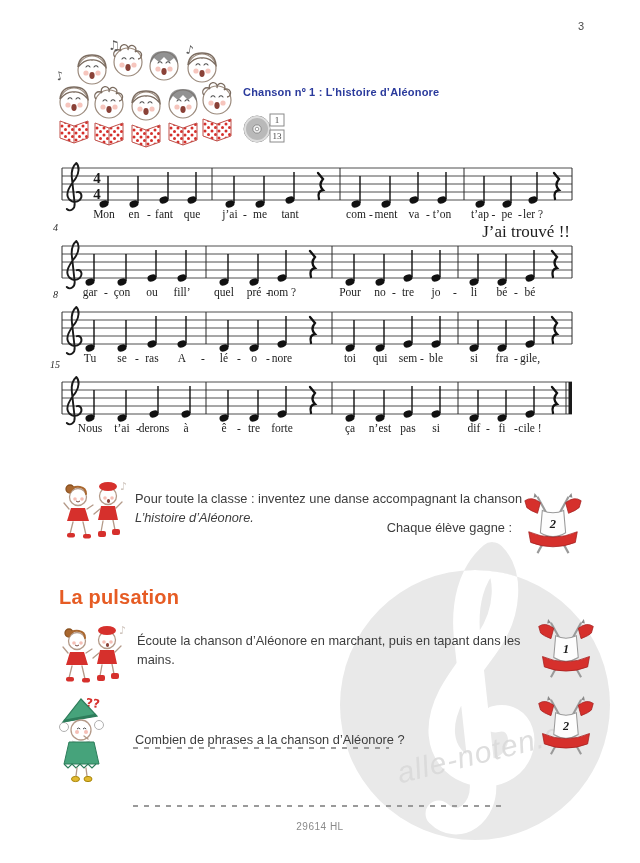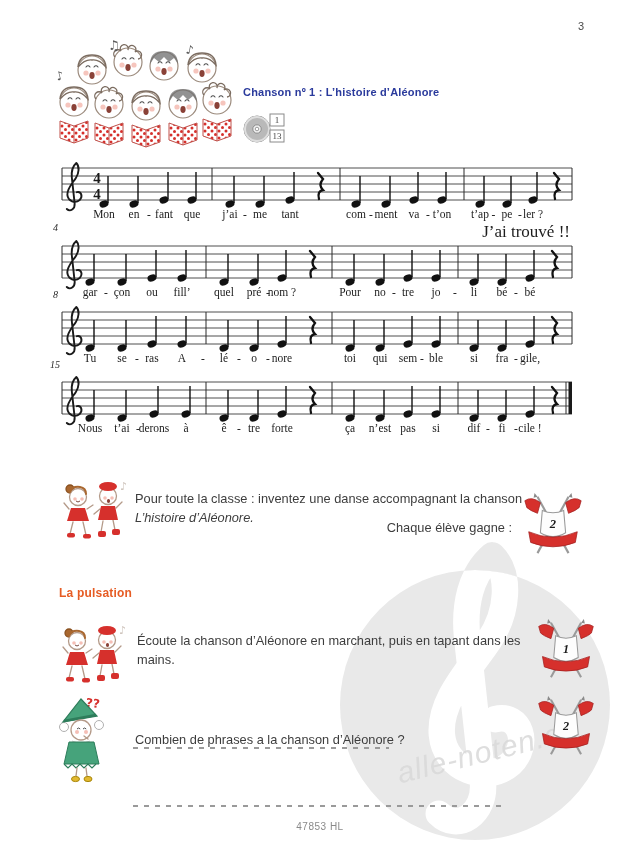--- a/index.html
+++ b/index.html
@@ -9,21 +9,21 @@
   .page-number{left:578px;top:20px;font-size:11px;color:#4a4a4a;}
   .song-title{left:243px;top:86px;width:360px;font-family:Liberation Sans, sans-serif;
       font-weight:bold;font-size:11px;letter-spacing:.2px;color:#2a3a9c;}
   .cd-wrap{left:243px;top:111px;width:60px;height:36px;}
   .meas-num{font-family:"Liberation Serif",serif;font-style:italic;font-size:10px;color:#2b2b2b;}
   .annotation{font-family:"Liberation Serif",serif;font-size:17px;color:#1d1d1d;
       width:200px;text-align:right;}
   .system{left:0;width:640px;height:68px;}
   .act-text{font-size:12.8px;line-height:1.5;color:#3d3d3d;}
   .right-label{font-size:12.8px;color:#3d3d3d;text-align:right;width:190px;}
-  .heading{font-size:12px;font-weight:bold;color:#e65c24;letter-spacing:.2px;}
+  .heading{font-size:20px;font-weight:bold;color:#e65c24;letter-spacing:.2px;}
   .answer-line{height:2px;background:repeating-linear-gradient(90deg,#9a9a9a 0 5px,transparent 5px 11px);}
   .footer{left:0;top:821px;width:640px;text-align:center;font-size:10px;color:#8a8a8a;letter-spacing:.5px;}
   .wm{left:225px;top:505px;}
   .z1{z-index:1;} .z0{z-index:0;}
   svg text{user-select:none;}
 </style>
 </head>
 <body>
 
 <div class="page">
@@ -511,14 +511,14 @@
       </g>
     <path d="M46,6 l3,-4 l1,5 z M14,6 l-3,-4 l-1,5 z" fill="#8a8a8a"></path>
     <path d="M1,10 Q8,5 17,12 L14,23 Q6,20 3,17 Z" fill="#d6302c" stroke="#a32020" stroke-width="0.8"></path>
     <path d="M59,10 Q52,5 43,12 L46,23 Q54,20 57,17 Z" fill="#d6302c" stroke="#a32020" stroke-width="0.8"></path>
     <path d="M19,20 Q30,25 41,20 L43,43 Q30,51 17,43 Z" fill="#fdfdfd" stroke="#9a9a9a" stroke-width="1.1"></path>
     <text x="30" y="38" text-anchor="middle" font-family="Liberation Serif, serif" font-weight="bold" font-style="italic" font-size="13" fill="#1a1a1a">2</text>
     <path d="M5,42 Q30,53 55,42 L53,53 Q30,62 7,53 Z" fill="#d6302c" stroke="#a32020" stroke-width="0.8"></path>
   </svg>
   <div class="abs answer-line z1" style="left:133px;top:805px;width:374px"></div>
 
-  <div class="abs footer z1">47853 HL</div>
+  <div class="abs footer z1">29614 HL</div>
 </div>
 
 </body></html>

